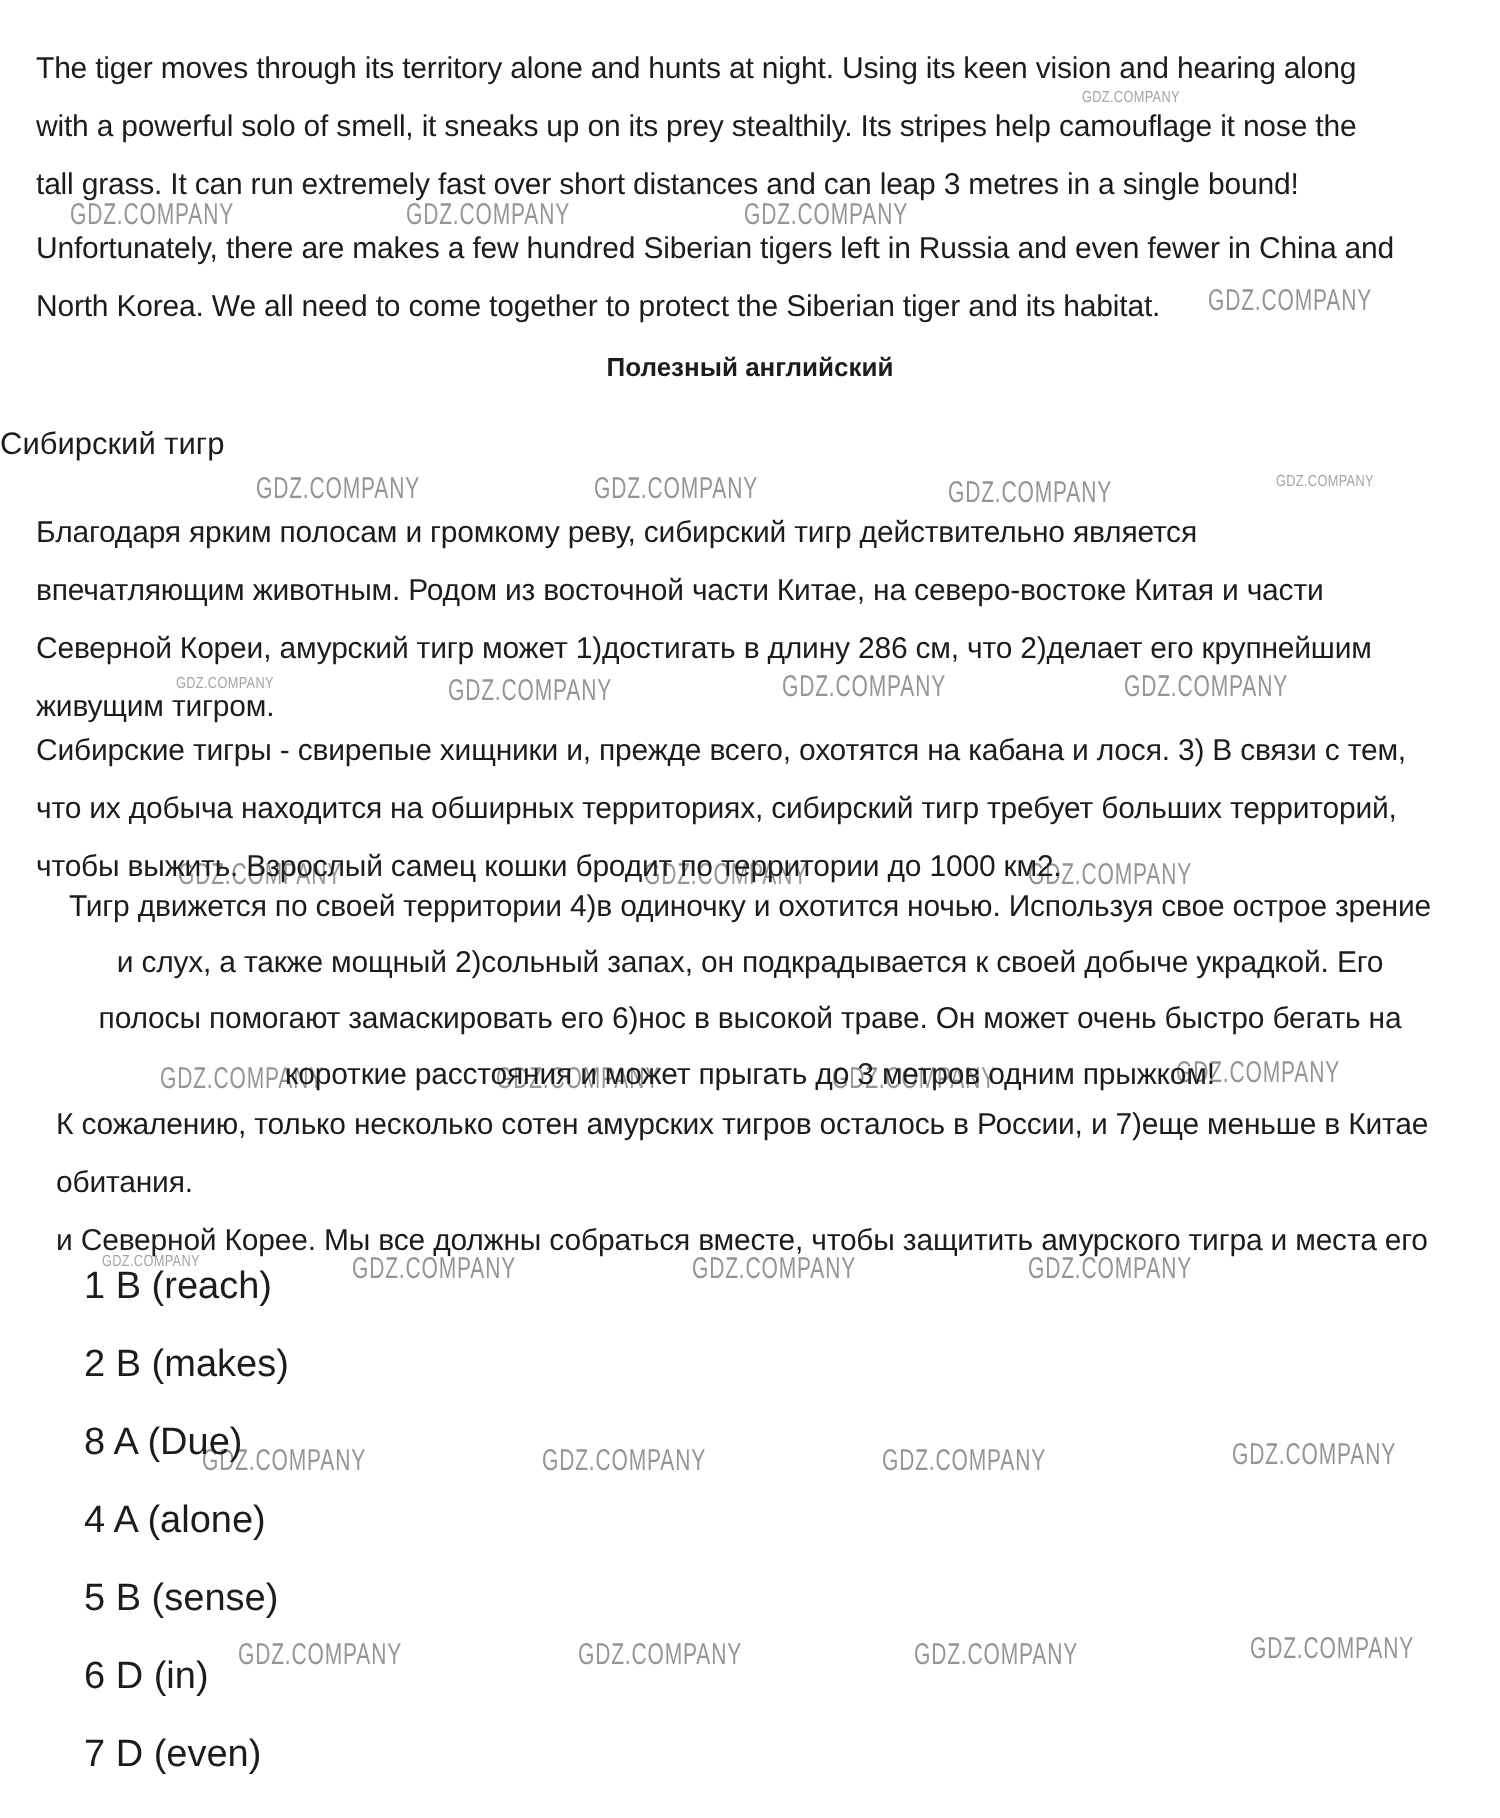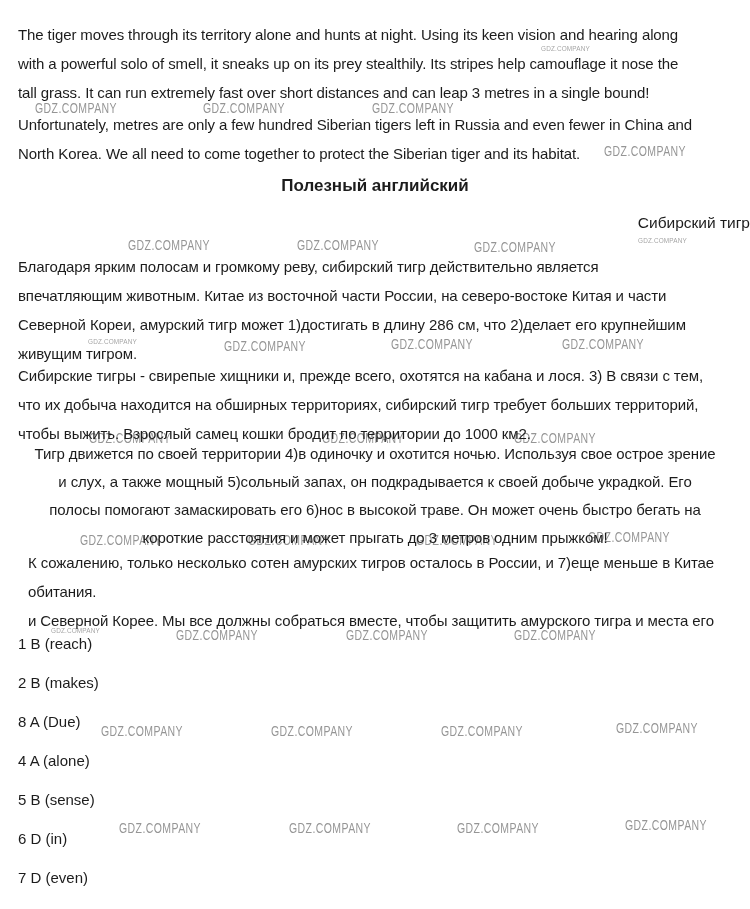--- a/index.html
+++ b/index.html
@@ -39,29 +39,29 @@
   .para .line {
     height:29px; line-height:29px;
     white-space:nowrap;
     font-size:15px;
     letter-spacing:-0.1px;
   }
   .para.tight .line { height:28px; line-height:28px; }
 
   .heading {
     position:absolute; left:0; width:750px;
-    text-align:center; font-weight:bold; font-size:17px;
+    text-align:center; font-weight:bold; font-size:13px;
   }
   .subheading {
     position:absolute; left:0; width:750px;
-    text-align:right; font-size:15.5px;
+    text-align:left; font-size:15.5px;
   }
 
   .answers { position:absolute; left:18px; width:300px; }
-  .answers .line { height:39px; line-height:20px; white-space:nowrap; font-size:15px; }
+  .answers .line { height:39px; line-height:20px; white-space:nowrap; font-size:19px;margin-left:24px; }
 
   
   #p-en1 { top:20px; }
   #p-en2 { top:110px; }
   #h-main { top:176px; }
   #h-sub  { top:214px; }
   #p-ru1 { top:252px; }
   #p-ru2 { top:361px; }
   #p-ru3 { top:440px;text-align:center; }
   #p-ru4 { top:548px;margin-left:10px; }
@@ -109,44 +109,44 @@
 
   <div class="text-layer">
 
     <div class="para" id="p-en1">
         <div class="line">The tiger moves through its territory alone and hunts at night. Using its keen vision and hearing along</div>
         <div class="line">with a powerful solo of smell, it sneaks up on its prey stealthily. Its stripes help camouflage it nose the</div>
         <div class="line">tall grass. It can run extremely fast over short distances and can leap 3 metres in a single bound!</div>
       </div>
 
     <div class="para" id="p-en2">
-        <div class="line">Unfortunately, metres are only a few hundred Siberian tigers left in Russia and even fewer in China and</div>
+        <div class="line">Unfortunately, there are makes a few hundred Siberian tigers left in Russia and even fewer in China and</div>
         <div class="line">North Korea. We all need to come together to protect the Siberian tiger and its habitat.</div>
       </div>
 
     <div class="heading" id="h-main">Полезный английский</div>
 
     <div class="subheading" id="h-sub">Сибирский тигр</div>
 
     <div class="para" id="p-ru1">
         <div class="line">Благодаря ярким полосам и громкому реву, сибирский тигр действительно является</div>
-        <div class="line">впечатляющим животным. Китае из восточной части России, на северо-востоке Китая и части</div>
+        <div class="line">впечатляющим животным. Родом из восточной части Китае, на северо-востоке Китая и части</div>
         <div class="line">Северной Кореи, амурский тигр может 1)достигать в длину 286 см, что 2)делает его крупнейшим</div>
         <div class="line">живущим тигром.</div>
       </div>
 
     <div class="para" id="p-ru2">
         <div class="line">Сибирские тигры - свирепые хищники и, прежде всего, охотятся на кабана и лося. 3) В связи с тем,</div>
         <div class="line">что их добыча находится на обширных территориях, сибирский тигр требует больших территорий,</div>
         <div class="line">чтобы выжить. Взрослый самец кошки бродит по территории до 1000 км2.</div>
       </div>
 
     <div class="para tight" id="p-ru3">
         <div class="line">Тигр движется по своей территории 4)в одиночку и охотится ночью. Используя свое острое зрение</div>
-        <div class="line">и слух, а также мощный 5)сольный запах, он подкрадывается к своей добыче украдкой. Его</div>
+        <div class="line">и слух, а также мощный 2)сольный запах, он подкрадывается к своей добыче украдкой. Его</div>
         <div class="line">полосы помогают замаскировать его 6)нос в высокой траве. Он может очень быстро бегать на</div>
         <div class="line">короткие расстояния и может прыгать до 3 метров одним прыжком!</div>
       </div>
 
     <div class="para" id="p-ru4">
         <div class="line">К сожалению, только несколько сотен амурских тигров осталось в России, и 7)еще меньше в Китае</div>
         <div class="line">обитания.</div>
         <div class="line">и Северной Корее. Мы все должны собраться вместе, чтобы защитить амурского тигра и места его</div>
       </div>
 

